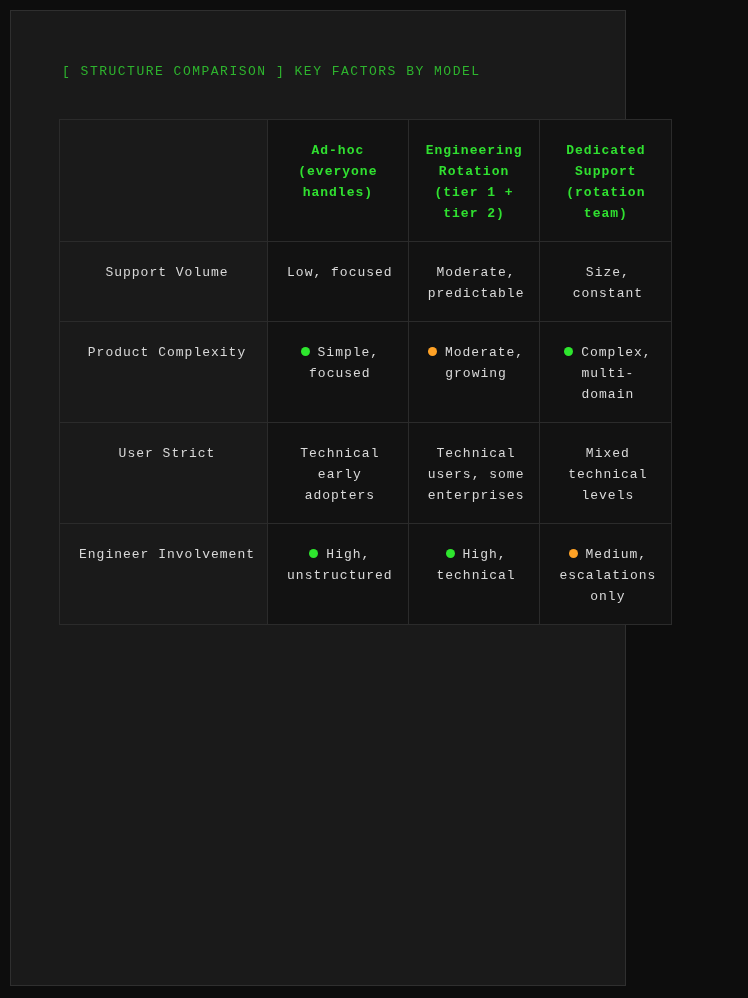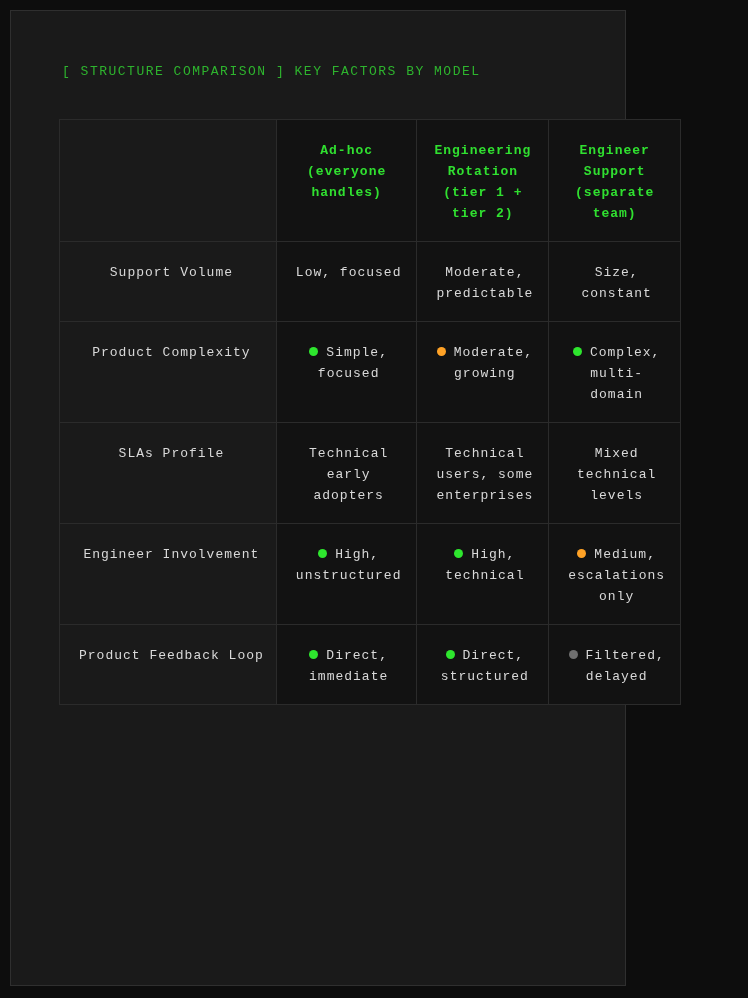--- a/index.html
+++ b/index.html
@@ -88,58 +88,52 @@
       <col class="c-label">
         <col class="c-1">
         <col class="c-2">
         <col class="c-3">
     </colgroup>
     <thead>
       <tr>
         <th class="corner"></th>
         <th class="colhead">Ad-hoc (everyone handles)</th>
         <th class="colhead">Engineering Rotation (tier 1 + tier 2)</th>
-        <th class="colhead">Engineer Support (separate team)</th>
+        <th class="colhead">Dedicated Support (rotation team)</th>
       </tr>
     </thead>
     <tbody>
 
 
       <tr>
         <td class="rowlabel">Support Volume</td>
         <td class="cell"><span>Low, focused</span></td>
         <td class="cell"><span>Moderate, predictable</span></td>
         <td class="cell"><span>Size, constant</span></td>
       </tr>
 
       <tr>
         <td class="rowlabel">Product Complexity</td>
         <td class="cell"><span class="dot" data-dot="green"></span><span>Simple, focused</span></td>
         <td class="cell"><span class="dot" data-dot="orange"></span><span>Moderate, growing</span></td>
         <td class="cell"><span class="dot" data-dot="green"></span><span>Complex, multi-domain</span></td>
       </tr>
 
       <tr>
-        <td class="rowlabel">SLAs Profile</td>
+        <td class="rowlabel">User Strict</td>
         <td class="cell"><span>Technical early adopters</span></td>
         <td class="cell"><span>Technical users, some enterprises</span></td>
         <td class="cell"><span>Mixed technical levels</span></td>
       </tr>
 
 
       <tr>
         <td class="rowlabel">Engineer Involvement</td>
         <td class="cell"><span class="dot" data-dot="green"></span><span>High, unstructured</span></td>
         <td class="cell"><span class="dot" data-dot="green"></span><span>High, technical</span></td>
         <td class="cell"><span class="dot" data-dot="orange"></span><span>Medium, escalations only</span></td>
       </tr>
 
 
-      <tr>
-        <td class="rowlabel">Product Feedback Loop</td>
-        <td class="cell"><span class="dot" data-dot="green"></span><span>Direct, immediate</span></td>
-        <td class="cell"><span class="dot" data-dot="green"></span><span>Direct, structured</span></td>
-        <td class="cell"><span class="dot" data-dot="gray"></span><span>Filtered, delayed</span></td>
-      </tr>
 
     </tbody>
   </table>
 </div>
 
 </body></html>

